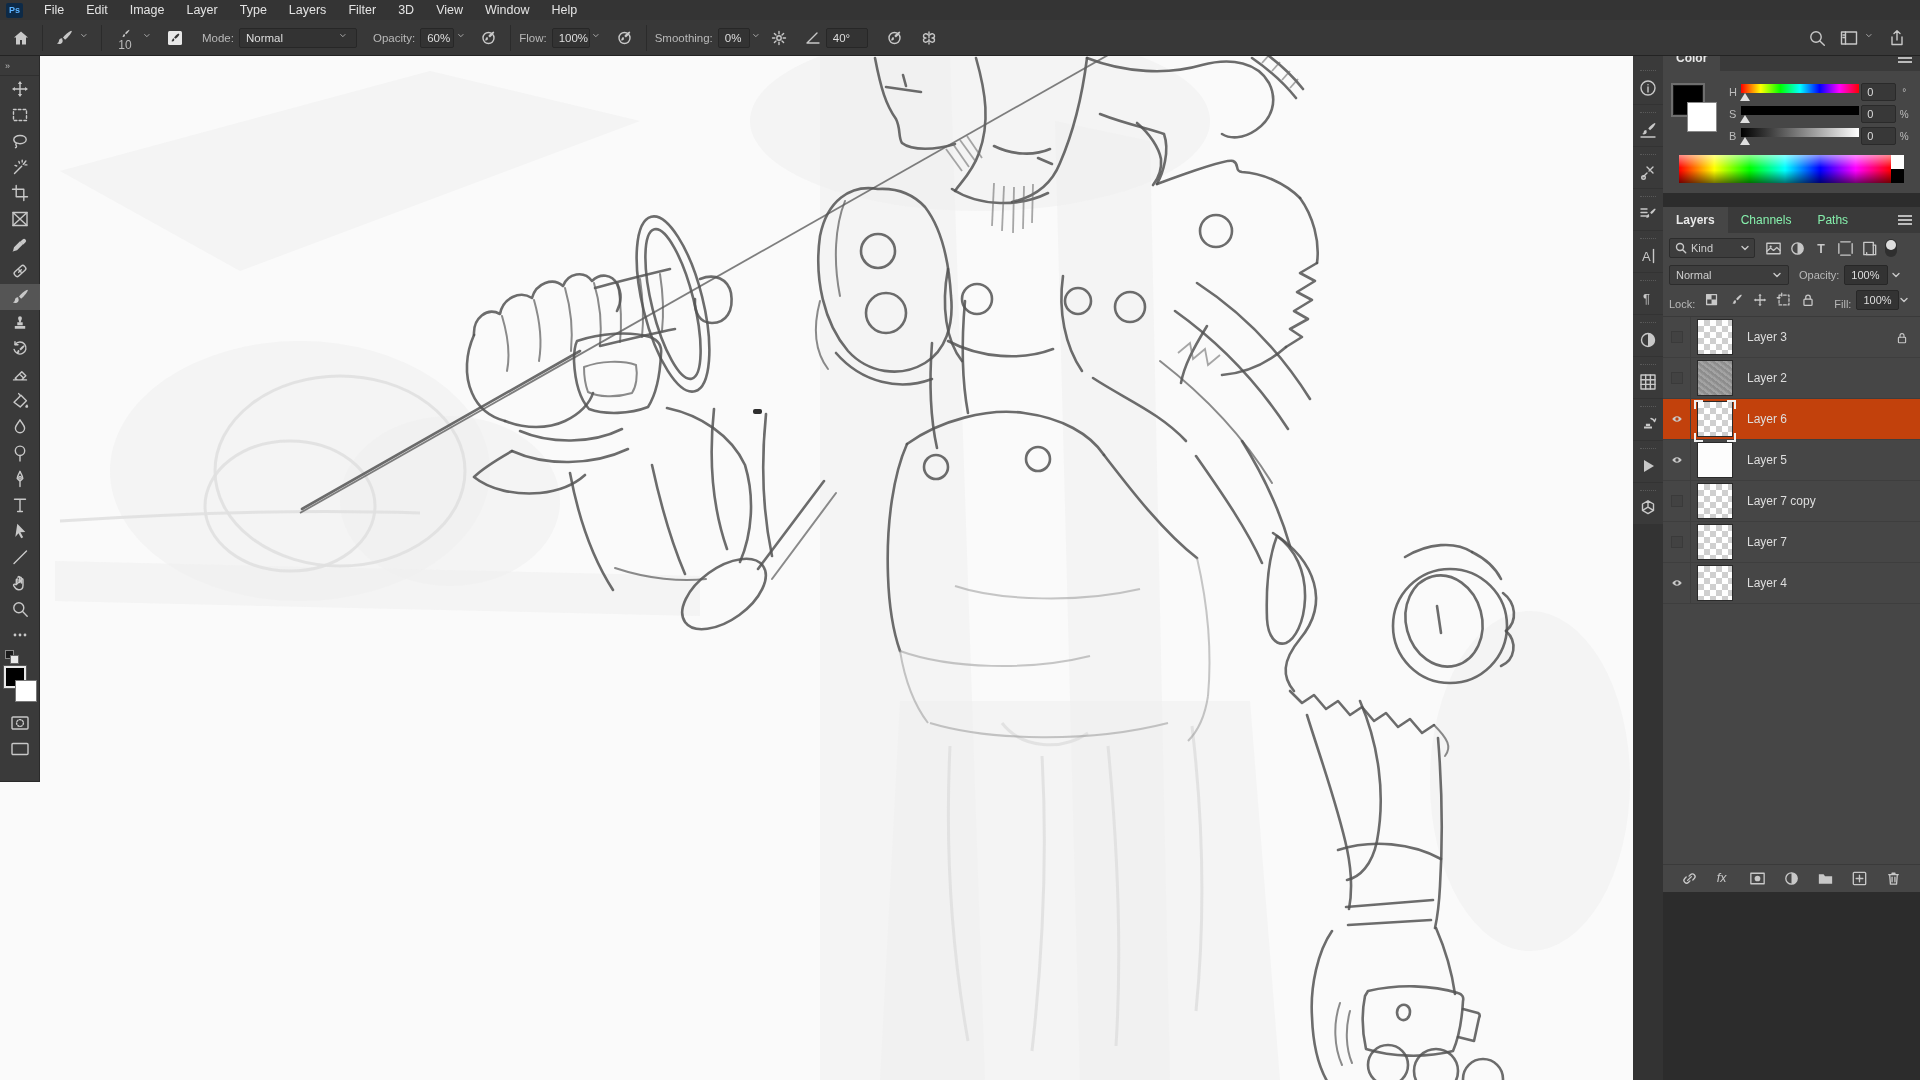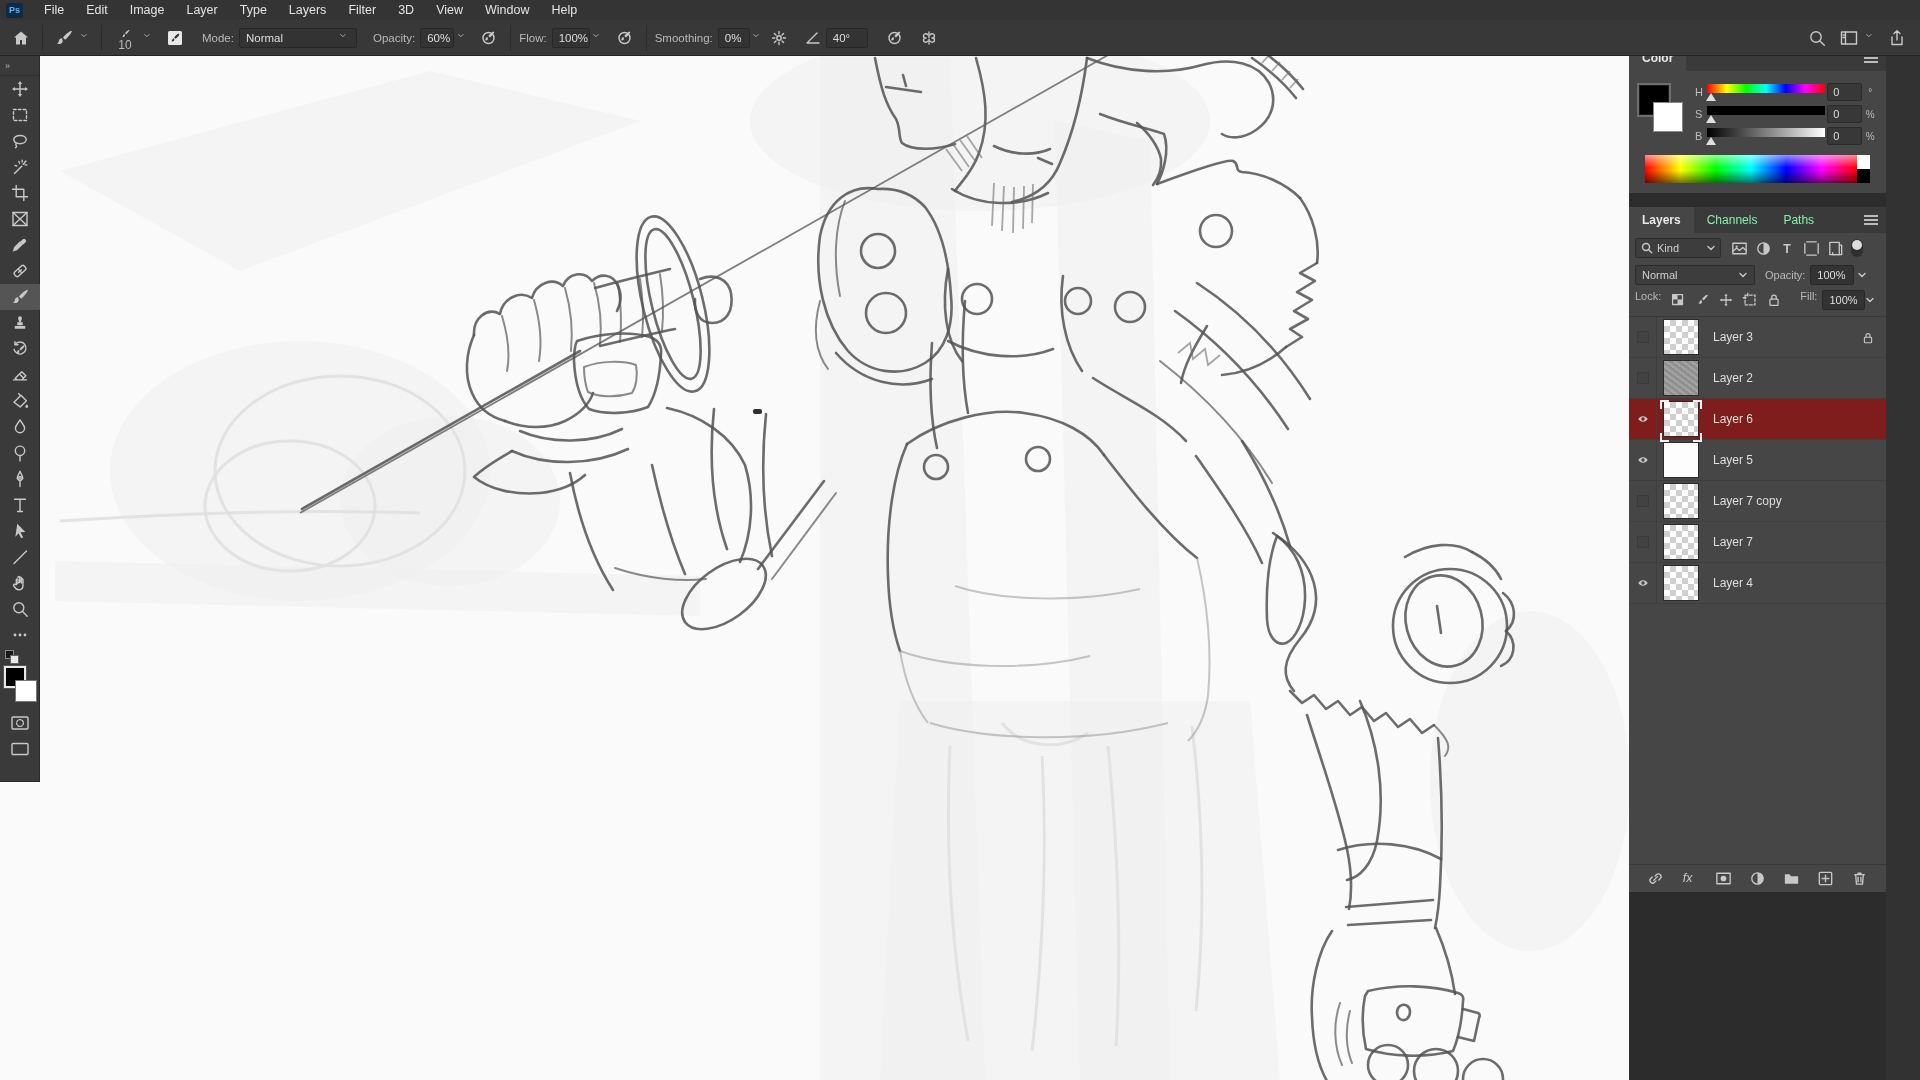--- a/index.html
+++ b/index.html
@@ -26,21 +26,21 @@
 #fgbg{position:relative;width:34px;height:42px;margin:2px 0;}
 #fg-swatch{position:absolute;left:1px;top:0;width:22px;height:22px;background:#000;border:2px solid #e8e8e8;outline:1px solid #555;}
 #bg-swatch{position:absolute;left:12px;top:14px;width:22px;height:22px;background:#fff;border:1px solid #777;}
 #mini-swap{width:34px;height:16px;position:relative;}
 #mini-fg{position:absolute;left:2px;top:2px;width:9px;height:9px;background:#1a1a1a;border:1px solid #888;}
 #mini-bg{position:absolute;left:7px;top:7px;width:9px;height:9px;background:#e8e8e8;border:1px solid #666;}
 #rightstrip{position:absolute;left:1633px;top:45px;width:30px;height:1035px;background:#333333;z-index:20;display:flex;flex-direction:column;align-items:center;}
 #strip-header{width:30px;height:18px;color:#bbb;font-size:9px;display:flex;align-items:center;justify-content:flex-end;padding-right:6px;letter-spacing:1px;background:#3a3a3a;}
 .strip-cell{width:30px;height:41px;display:flex;flex-direction:column;align-items:center;justify-content:center;background:#3a3a3a;margin-bottom:1px;}
 .gripper{width:16px;height:3px;border-top:1px dotted #5a5a5a;margin-bottom:5px;}
-#panels{position:absolute;left:1629px;top:45px;width:257px;height:1035px;background:#2c2c2c;z-index:20;font-size:11px;color:#cfcfcf;}
+#panels{position:absolute;left:1663px;top:45px;width:257px;height:1035px;background:#2c2c2c;z-index:20;font-size:11px;color:#cfcfcf;}
 .tabbar{height:26px;background:#3a3a3a;display:flex;align-items:stretch;position:relative;}
 .tab{padding:0 13px;display:flex;align-items:center;font-size:12px;color:#86efac;}
 .tab.active{background:#464646;color:#e8e8e8;font-weight:bold;}
 .hamburger{position:absolute;right:8px;top:8px;width:14px;height:10px;border-top:2px solid #bbb;border-bottom:2px solid #bbb;}
 .hamburger:before{content:"";display:block;margin-top:2px;border-top:2px solid #bbb;}
 #color-panel{background:#464646;padding-bottom:8px;}
 #color-content{padding:10px 8px 2px 8px;position:relative;}
 #swatches{position:relative;width:50px;height:56px;}
 #csw-fg{position:absolute;left:2px;top:2px;width:30px;height:30px;background:#000;border:1px solid #1a1a1a;outline:2px solid #6e6e6e;}
 #csw-bg{position:absolute;left:16px;top:19px;width:30px;height:30px;background:#fff;border:1px solid #888;}
@@ -57,23 +57,23 @@
 #spec-ends{width:13px;display:flex;flex-direction:column;}
 #spec-ends div{flex:1;}
 #layers-panel{background:#464646;margin-top:14px;position:relative;}
 #filter-row{display:flex;align-items:center;padding:5px 6px;}
 #kind-well{display:flex;align-items:center;background:#3d3d3d;border:1px solid #2c2c2c;border-radius:2px;height:20px;width:86px;padding:0 4px;margin-right:6px;}
 #kind-well span{margin-left:3px;flex:1;}
 .filt-btn{width:24px;height:20px;display:flex;align-items:center;justify-content:center;}
 #blend-row{display:flex;align-items:center;padding:2px 6px 5px 6px;}
 #blend-well{width:120px;height:20px;background:#3d3d3d;border:1px solid #2c2c2c;border-radius:2px;display:flex;align-items:center;padding:0 6px;}
 #blend-well span{flex:1;}
-#lock-row{display:flex;align-items:flex-start;padding:0px 12px 6px 6px;border-bottom:1px solid #3a3a3a;}
+#lock-row{display:flex;align-items:flex-end;padding:0px 12px 6px 6px;border-bottom:1px solid #3a3a3a;}
 .layer-row{display:flex;align-items:center;height:41px;border-bottom:1px solid #3e3e3e;position:relative;}
-.layer-row.selected{background:#7f1d1d;}
+.layer-row.selected{background:#c2410c;}
 .eye-cell{width:28px;height:41px;display:flex;align-items:center;justify-content:center;border-right:1px solid #3e3e3e;}
 .eye-empty{width:12px;height:12px;border:1px solid #3a3a3a;background:#424242;}
 .thumb-cell{width:48px;display:flex;align-items:center;justify-content:center;position:relative;}
 .layer-thumb{width:36px;height:36px;border:1px solid #2a2a2a;}
 .thumb-checker{background-image:linear-gradient(45deg,#cfcfcf 25%,transparent 25%,transparent 75%,#cfcfcf 75%),linear-gradient(45deg,#cfcfcf 25%,#ffffff 25%,#ffffff 75%,#cfcfcf 75%);background-size:12px 12px;background-position:0 0,6px 6px;background-color:#fff;}
 .thumb-white{background:#fdfdfd;}
 .thumb-noise{background:repeating-linear-gradient(37deg,#8d8d8d 0 2px,#a3a3a3 2px 4px,#969696 4px 5px),#999;}
 .sel-brackets{position:absolute;left:3px;top:-1px;width:42px;height:42px;pointer-events:none;}
 .sel-brackets i{position:absolute;width:9px;height:9px;border:2px solid #f0f0f0;}
 .sel-brackets i:nth-child(1){left:0;top:0;border-right:none;border-bottom:none;}

